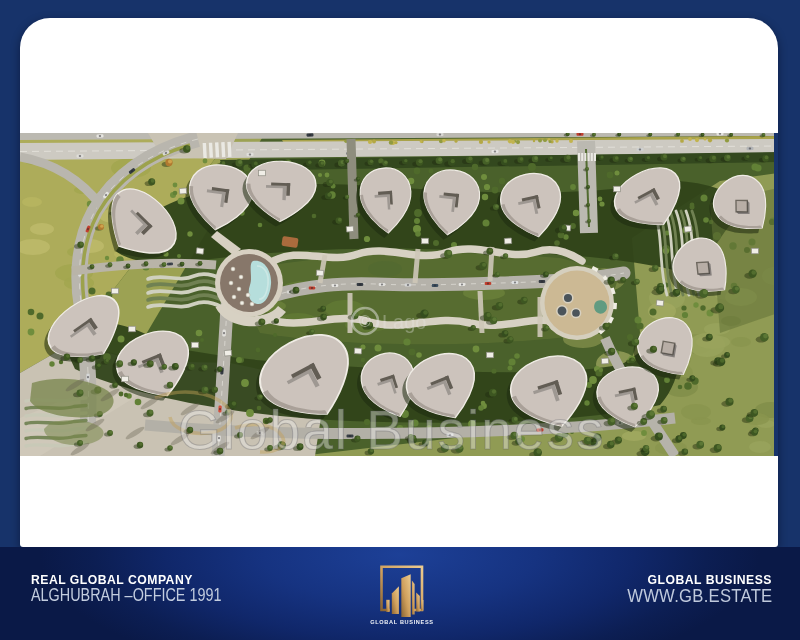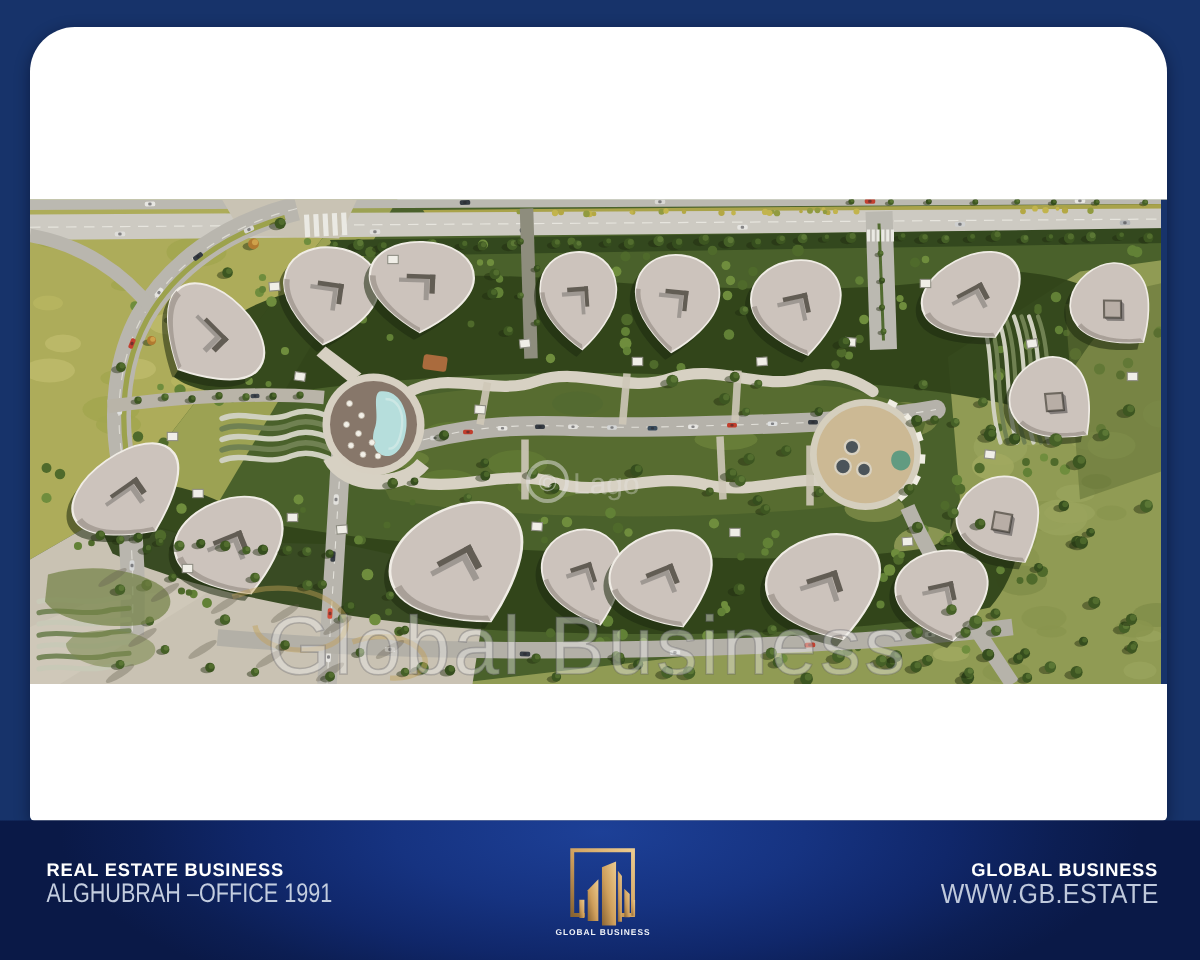--- a/index.html
+++ b/index.html
@@ -1944,21 +1944,21 @@
 <text x="158" y="316" font-size="55" font-weight="400" letter-spacing="2" fill="rgba(240,240,242,0.42)" stroke="rgba(85,85,95,0.32)" stroke-width="1" font-family="Liberation Sans,sans-serif">Global Business</text>
 
 <rect x="0" y="0" width="758" height="323" fill="#d9b060" opacity="0.045"></rect>
 
 <rect x="754" y="0" width="4" height="323" fill="#17336a"></rect>
 </svg>
 
 <div class="abs" style="left:0;top:547px;width:800px;height:93px;
   background:radial-gradient(ellipse 360px 130px at 50% 8%, #1d4097 0%, #163381 38%, #10276a 65%, #0c1e53 85%, #0a1947 100%);"></div>
 
-<div class="abs" style="left:31px;top:572.5px;color:#ffffff;font-size:12.2px;font-weight:bold;letter-spacing:0.5px;">REAL ESTATE BUSINESS</div>
+<div class="abs" style="left:31px;top:572.5px;color:#ffffff;font-size:12.2px;font-weight:bold;letter-spacing:0.5px;">REAL GLOBAL COMPANY</div>
 
 <div class="abs" style="left:31px;top:584.5px;color:#c3cddf;font-size:18px;font-weight:400;letter-spacing:0px;transform:scaleX(0.8);transform-origin:0 0;">ALGHUBRAH –OFFICE 1991</div>
 
 <div class="abs" style="right:28px;top:572.5px;color:#ffffff;font-size:12.2px;font-weight:bold;letter-spacing:0.5px;text-align:right;">GLOBAL BUSINESS</div>
 
 <div class="abs" style="right:28px;top:584.5px;color:#bfc9dc;font-size:18.5px;font-weight:400;letter-spacing:0.3px;text-align:right;transform:scaleX(0.9);transform-origin:100% 0;">WWW.GB.ESTATE</div>
 
 <svg class="abs" style="left:350px;top:553px;" width="100" height="78" viewBox="0 0 100 78">
   <defs>
     <linearGradient id="gold" x1="0" y1="1" x2="1" y2="0">

